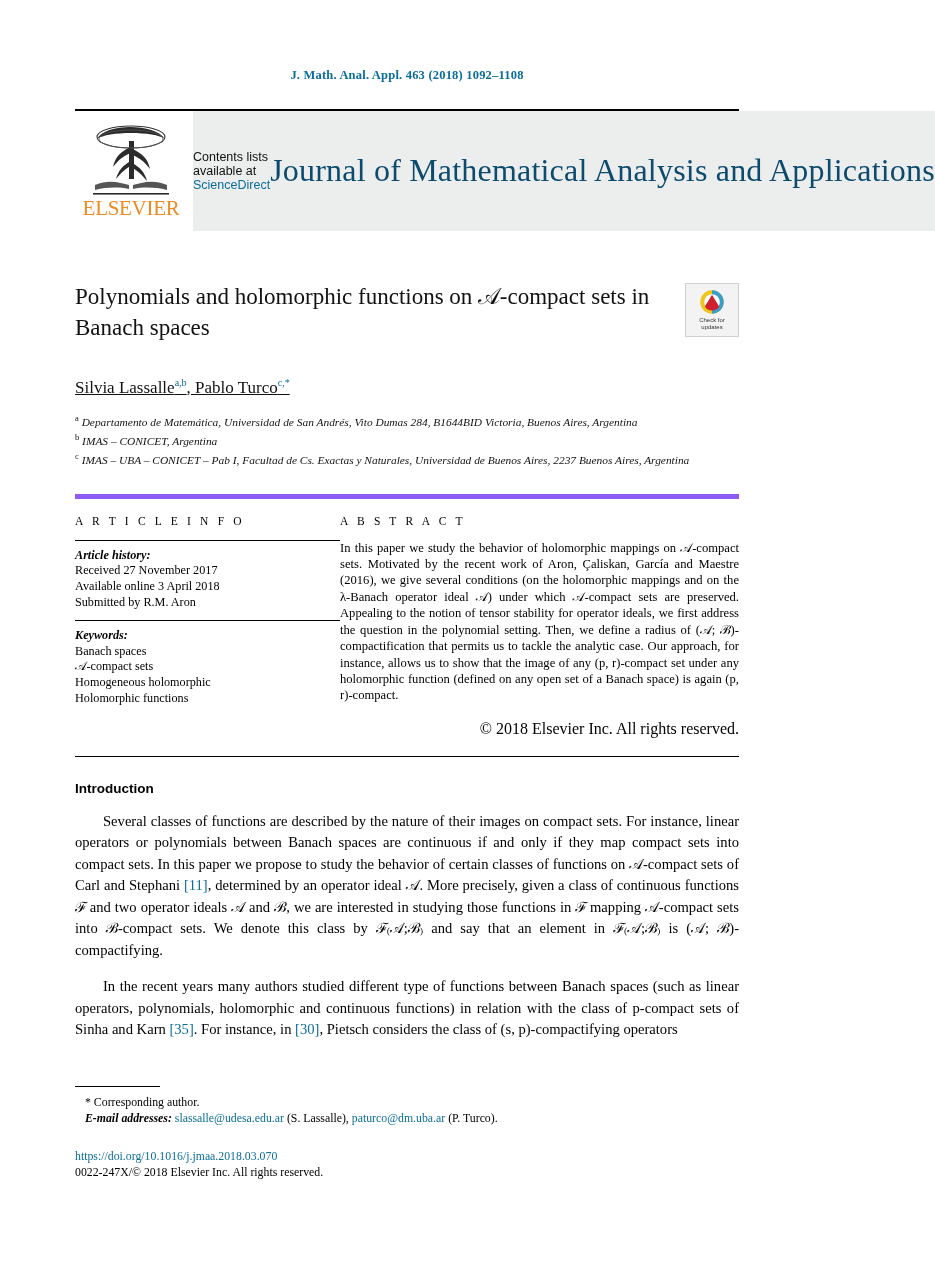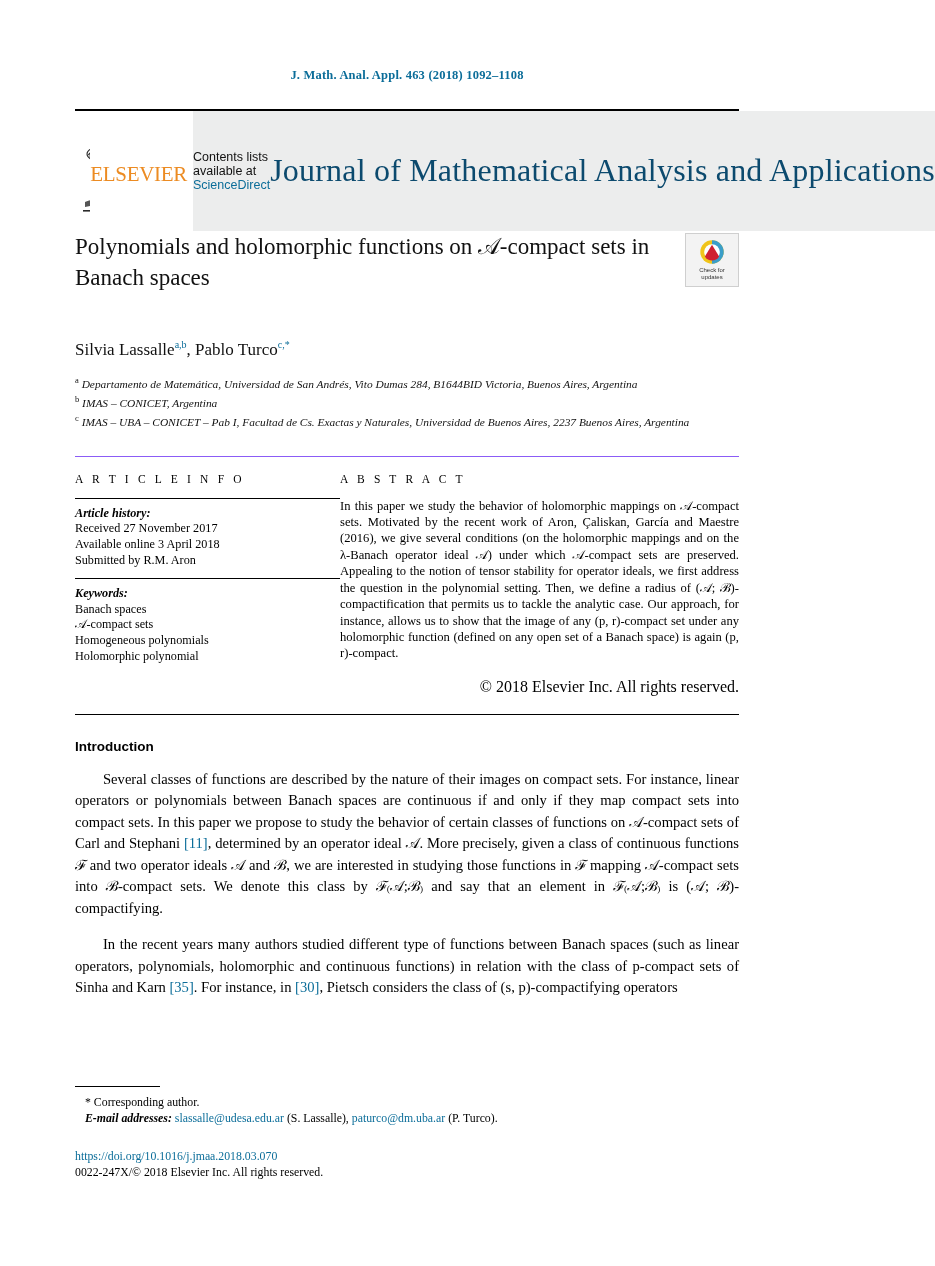--- a/index.html
+++ b/index.html
@@ -43,21 +43,21 @@
     border-top: 2.5px solid #000;
     display: flex;
     align-items: stretch;
     height: 120px;
     position: relative;
   }
   .elsevier-logo {
     width: 112px;
     flex: 0 0 112px;
     display: flex;
-    flex-direction: row;
+    flex-direction: column;
     align-items: center;
     justify-content: flex-start;
     padding-top: 6px;
     box-sizing: border-box;
   }
   .tree {
     width: 92px;
     height: 80px;
     position: relative;
     overflow: hidden;
@@ -160,20 +160,21 @@
     opacity: .5;
     display: block;
   }
   .cover-foot {
     position: absolute;
     bottom: 6px; left: 7px; right: 7px;
   }
 
   
   .title-block {
+    margin-top: 50px;
     position: relative;
     min-height: 70px;
   }
   .paper-title {
     font-size: 23px;
     line-height: 31px;
     color: #111;
     max-width: 640px;
     font-weight: normal;
     margin: 0;
@@ -196,39 +197,40 @@
   .cm-mark { width: 26px; height: 26px; }
   .cm-text {
     font-size: 6px;
     line-height: 7px;
     text-align: center;
     color: #333;
     margin-top: 2px;
   }
 
   .authors {
-    margin-top: 38px;
+    margin-top: 26px;
     font-size: 17px;
     color: #111;
+    text-decoration: underline;
   }
   .authors sup { color: #0b6d99; font-size: 10px; }
 
   .affils {
     margin-top: 13px;
     font-style: italic;
     font-size: 11.4px;
     line-height: 15.2px;
     color: #111;
   }
   .affils sup { font-style: normal; font-size: 8.5px; }
 
   
   .info-abstract {
     margin-top: 26px;
-    border-top: 1px solid #8b5cf6;
+    border-top: 5px solid #8b5cf6;
     padding-top: 16px;
     display: flex;
   }
   .col-info { flex: 0 0 265px; }
   .col-abstract { flex: 1 1 auto; padding-left: 0; }
 
   .sec-head {
     font-family: "Liberation Serif", serif;
     font-size: 11.5px;
     letter-spacing: 3.2px;
@@ -419,22 +421,22 @@
         <div class="info-line it">Article history:</div>
         <div class="info-line">Received 27 November 2017</div>
         <div class="info-line">Available online 3 April 2018</div>
         <div class="info-line">Submitted by R.M. Aron</div>
       </div>
       <div class="rule"></div>
       <div class="kw-block">
         <div class="info-line it">Keywords:</div>
         <div class="info-line">Banach spaces</div>
         <div class="info-line">𝒜-compact sets</div>
-        <div class="info-line">Homogeneous polynomials</div>
-        <div class="info-line">Holomorphic polynomial</div>
+        <div class="info-line">Homogeneous holomorphic</div>
+        <div class="info-line">Holomorphic functions</div>
       </div>
     </div>
 
     <div class="col-abstract">
       <div class="sec-head">A B S T R A C T</div>
       <div class="abstract-body">In this paper we study the behavior of holomorphic mappings on 𝒜-compact sets. Motivated by the recent work of Aron, Çaliskan, García and Maestre (2016), we give several conditions (on the holomorphic mappings and on the λ-Banach operator ideal 𝒜) under which 𝒜-compact sets are preserved. Appealing to the notion of tensor stability for operator ideals, we first address the question in the polynomial setting. Then, we define a radius of (𝒜; ℬ)-compactification that permits us to tackle the analytic case. Our approach, for instance, allows us to show that the image of any (p, r)-compact set under any holomorphic function (defined on any open set of a Banach space) is again (p, r)-compact.</div>
       <div class="copyright">© 2018 Elsevier Inc. All rights reserved.</div>
     </div>
   </div>
 

